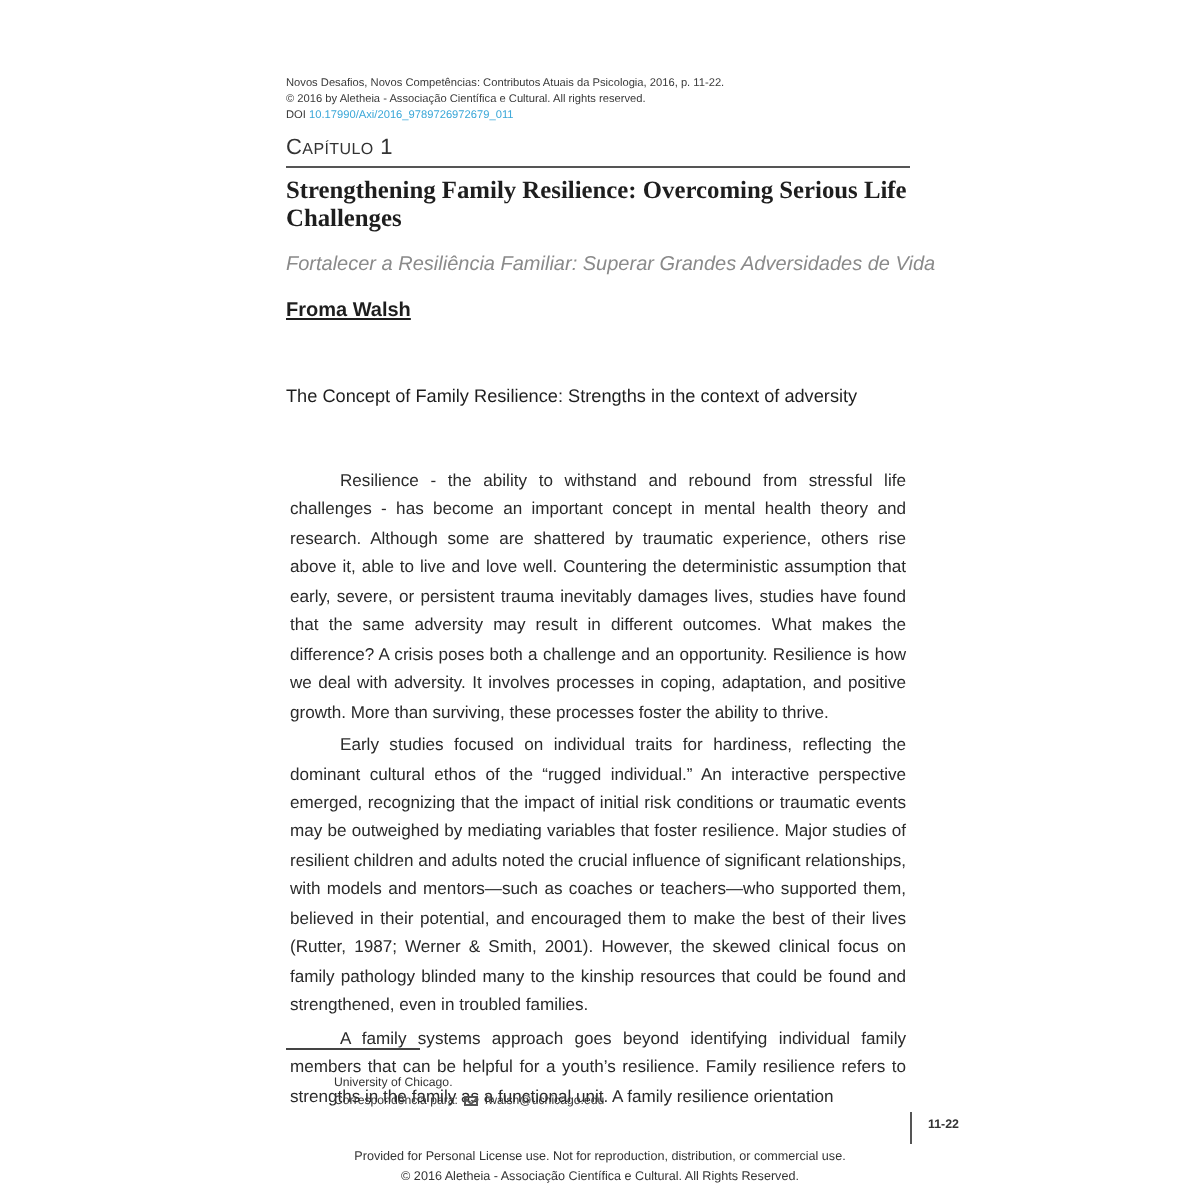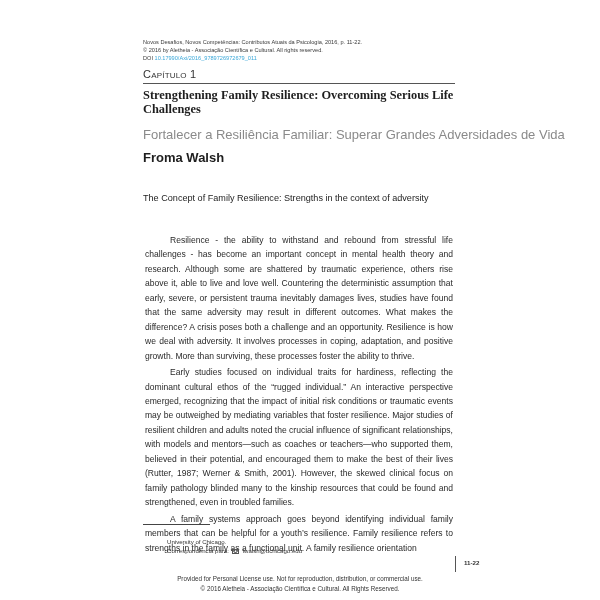--- a/index.html
+++ b/index.html
@@ -3,22 +3,22 @@
 <meta charset="utf-8">
 <style>
   html, body { margin: 0; padding: 0; background: #ffffff; }
   body { width: 600px; height: 600px; position: relative; overflow: hidden; font-family: "Liberation Sans", sans-serif; color: #231f20; }
   .meta { position: absolute; left: 143px; top: 38px; font-size: 5.6px; line-height: 8.2px; color: #3a3a3a; white-space: nowrap; }
   .meta .doi-link { color: #3aa7d8; }
   .chapter { position: absolute; left: 143px; top: 68px; font-size: 11px; color: #333; letter-spacing: 0.2px; }
   .chapter .sc { font-size: 8px; text-transform: uppercase; }
   .chapter-rule { position: absolute; left: 143px; top: 83px; width: 312px; height: 1px; background: #555; }
   .title { position: absolute; left: 143px; top: 89px; width: 315px; font-size: 12.4px; font-weight: bold; line-height: 13.5px; color: #1e1e1e; font-family: Liberation Serif, serif; }
-  .subtitle { position: absolute; left: 143px; top: 127px; font-size: 13px; color: #8a8a8a; white-space: nowrap; }
-  .author { position: absolute; left: 143px; top: 150px; font-size: 13px; font-weight: bold; color: #1e1e1e; }
+  .subtitle { position: absolute; left: 143px; top: 127px; font-size: 10px; font-style: italic; color: #8a8a8a; white-space: nowrap; }
+  .author { position: absolute; left: 143px; top: 150px; font-size: 10px; font-weight: bold; color: #1e1e1e; text-decoration: underline; }
   .section-heading { position: absolute; left: 143px; top: 193px; width: 312px; font-size: 9.1px; font-weight: normal; line-height: 11.5px; color: #1e1e1e; }
   .body-text { position: absolute; left: 143px; top: 231px; width: 312px; font-size: 8.55px; line-height: 14.45px; color: #2a2a2a; text-align: justify; }
   .body-text p { margin: 2px; text-indent: 25px; }
   .fn-rule { position: absolute; left: 143px; top: 524px; width: 67px; height: 1px; background: #444; }
   .footnote { position: absolute; left: 167px; top: 537px; font-size: 6.1px; line-height: 9.2px; color: #333; white-space: nowrap; }
   .mail-icon { display: inline-block; width: 7px; height: 5px; border: 0.8px solid #555; position: relative; vertical-align: -0.5px; margin: 0 2px 0 1px; box-sizing: border-box; }
   .mail-icon::before { content: ""; position: absolute; left: 0.5px; top: -1.6px; width: 4px; height: 4px; border-right: 0.8px solid #555; border-bottom: 0.8px solid #555; transform: rotate(45deg) scale(0.9); }
   .page-divider { position: absolute; left: 455px; top: 556px; width: 1px; height: 16px; background: #555; }
   .page-number { position: absolute; left: 464px; top: 559px; font-size: 6.2px; font-weight: bold; color: #333; }
   .license { position: absolute; left: 0; width: 600px; top: 574px; text-align: center; font-size: 6.3px; line-height: 9.5px; color: #333; }

